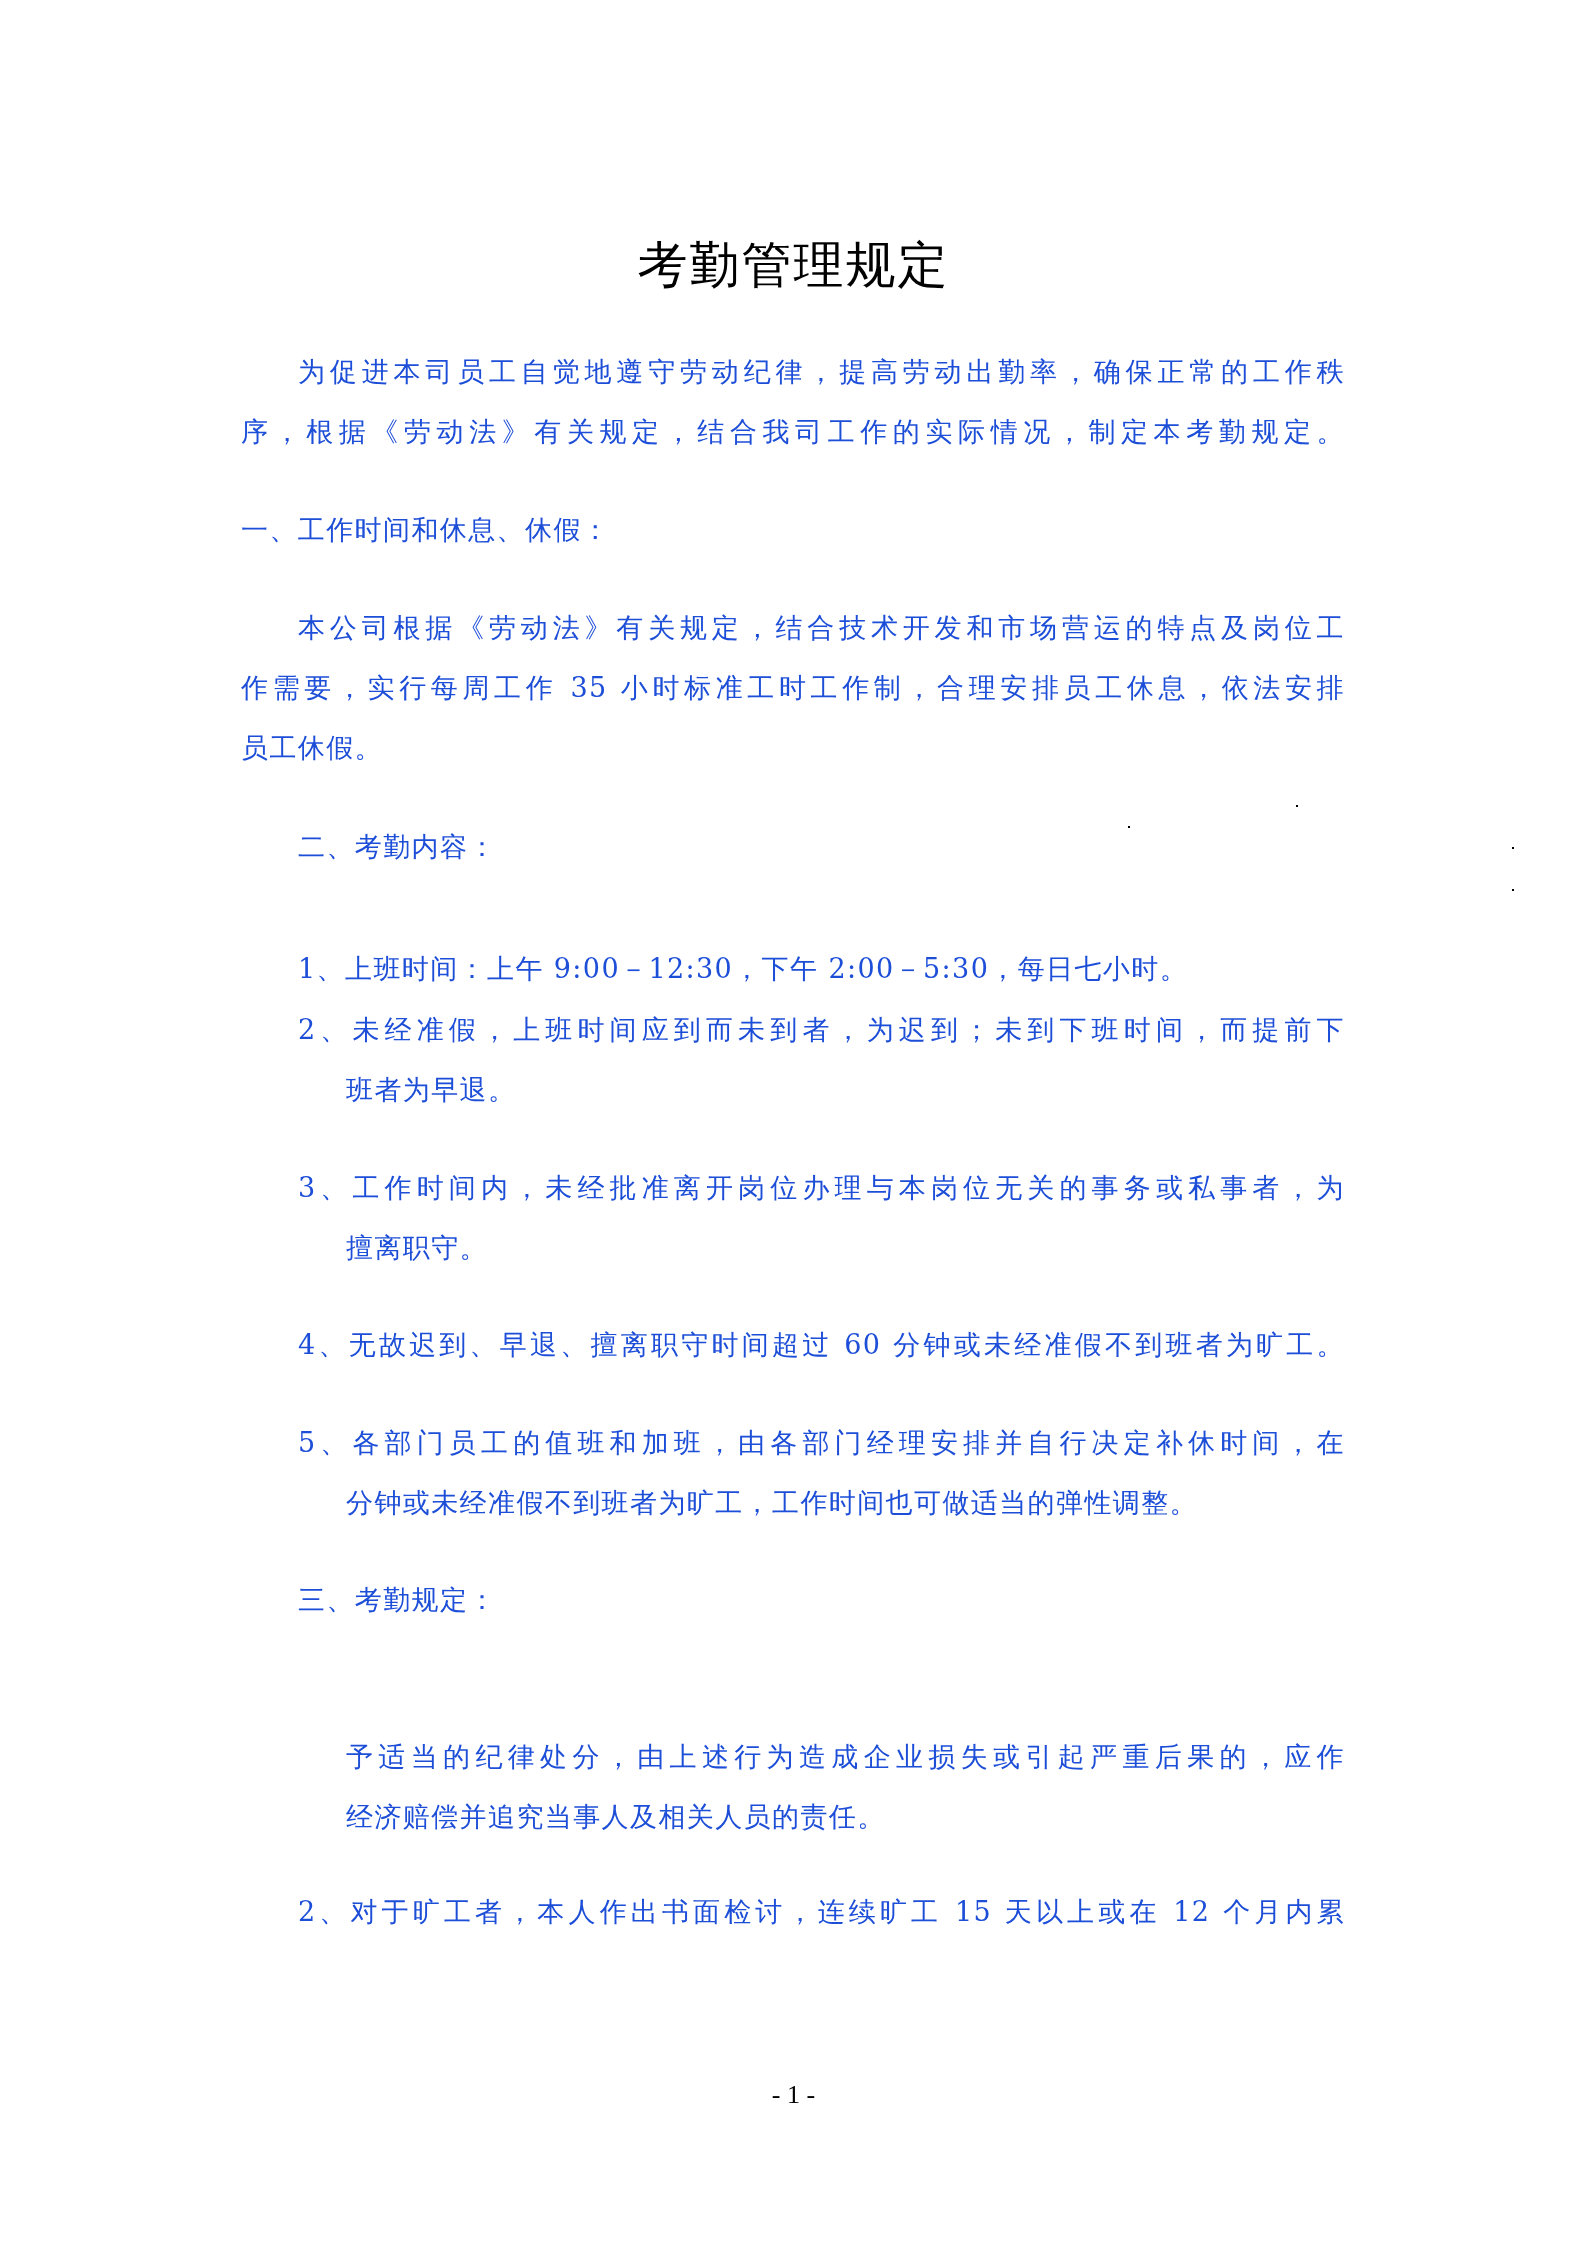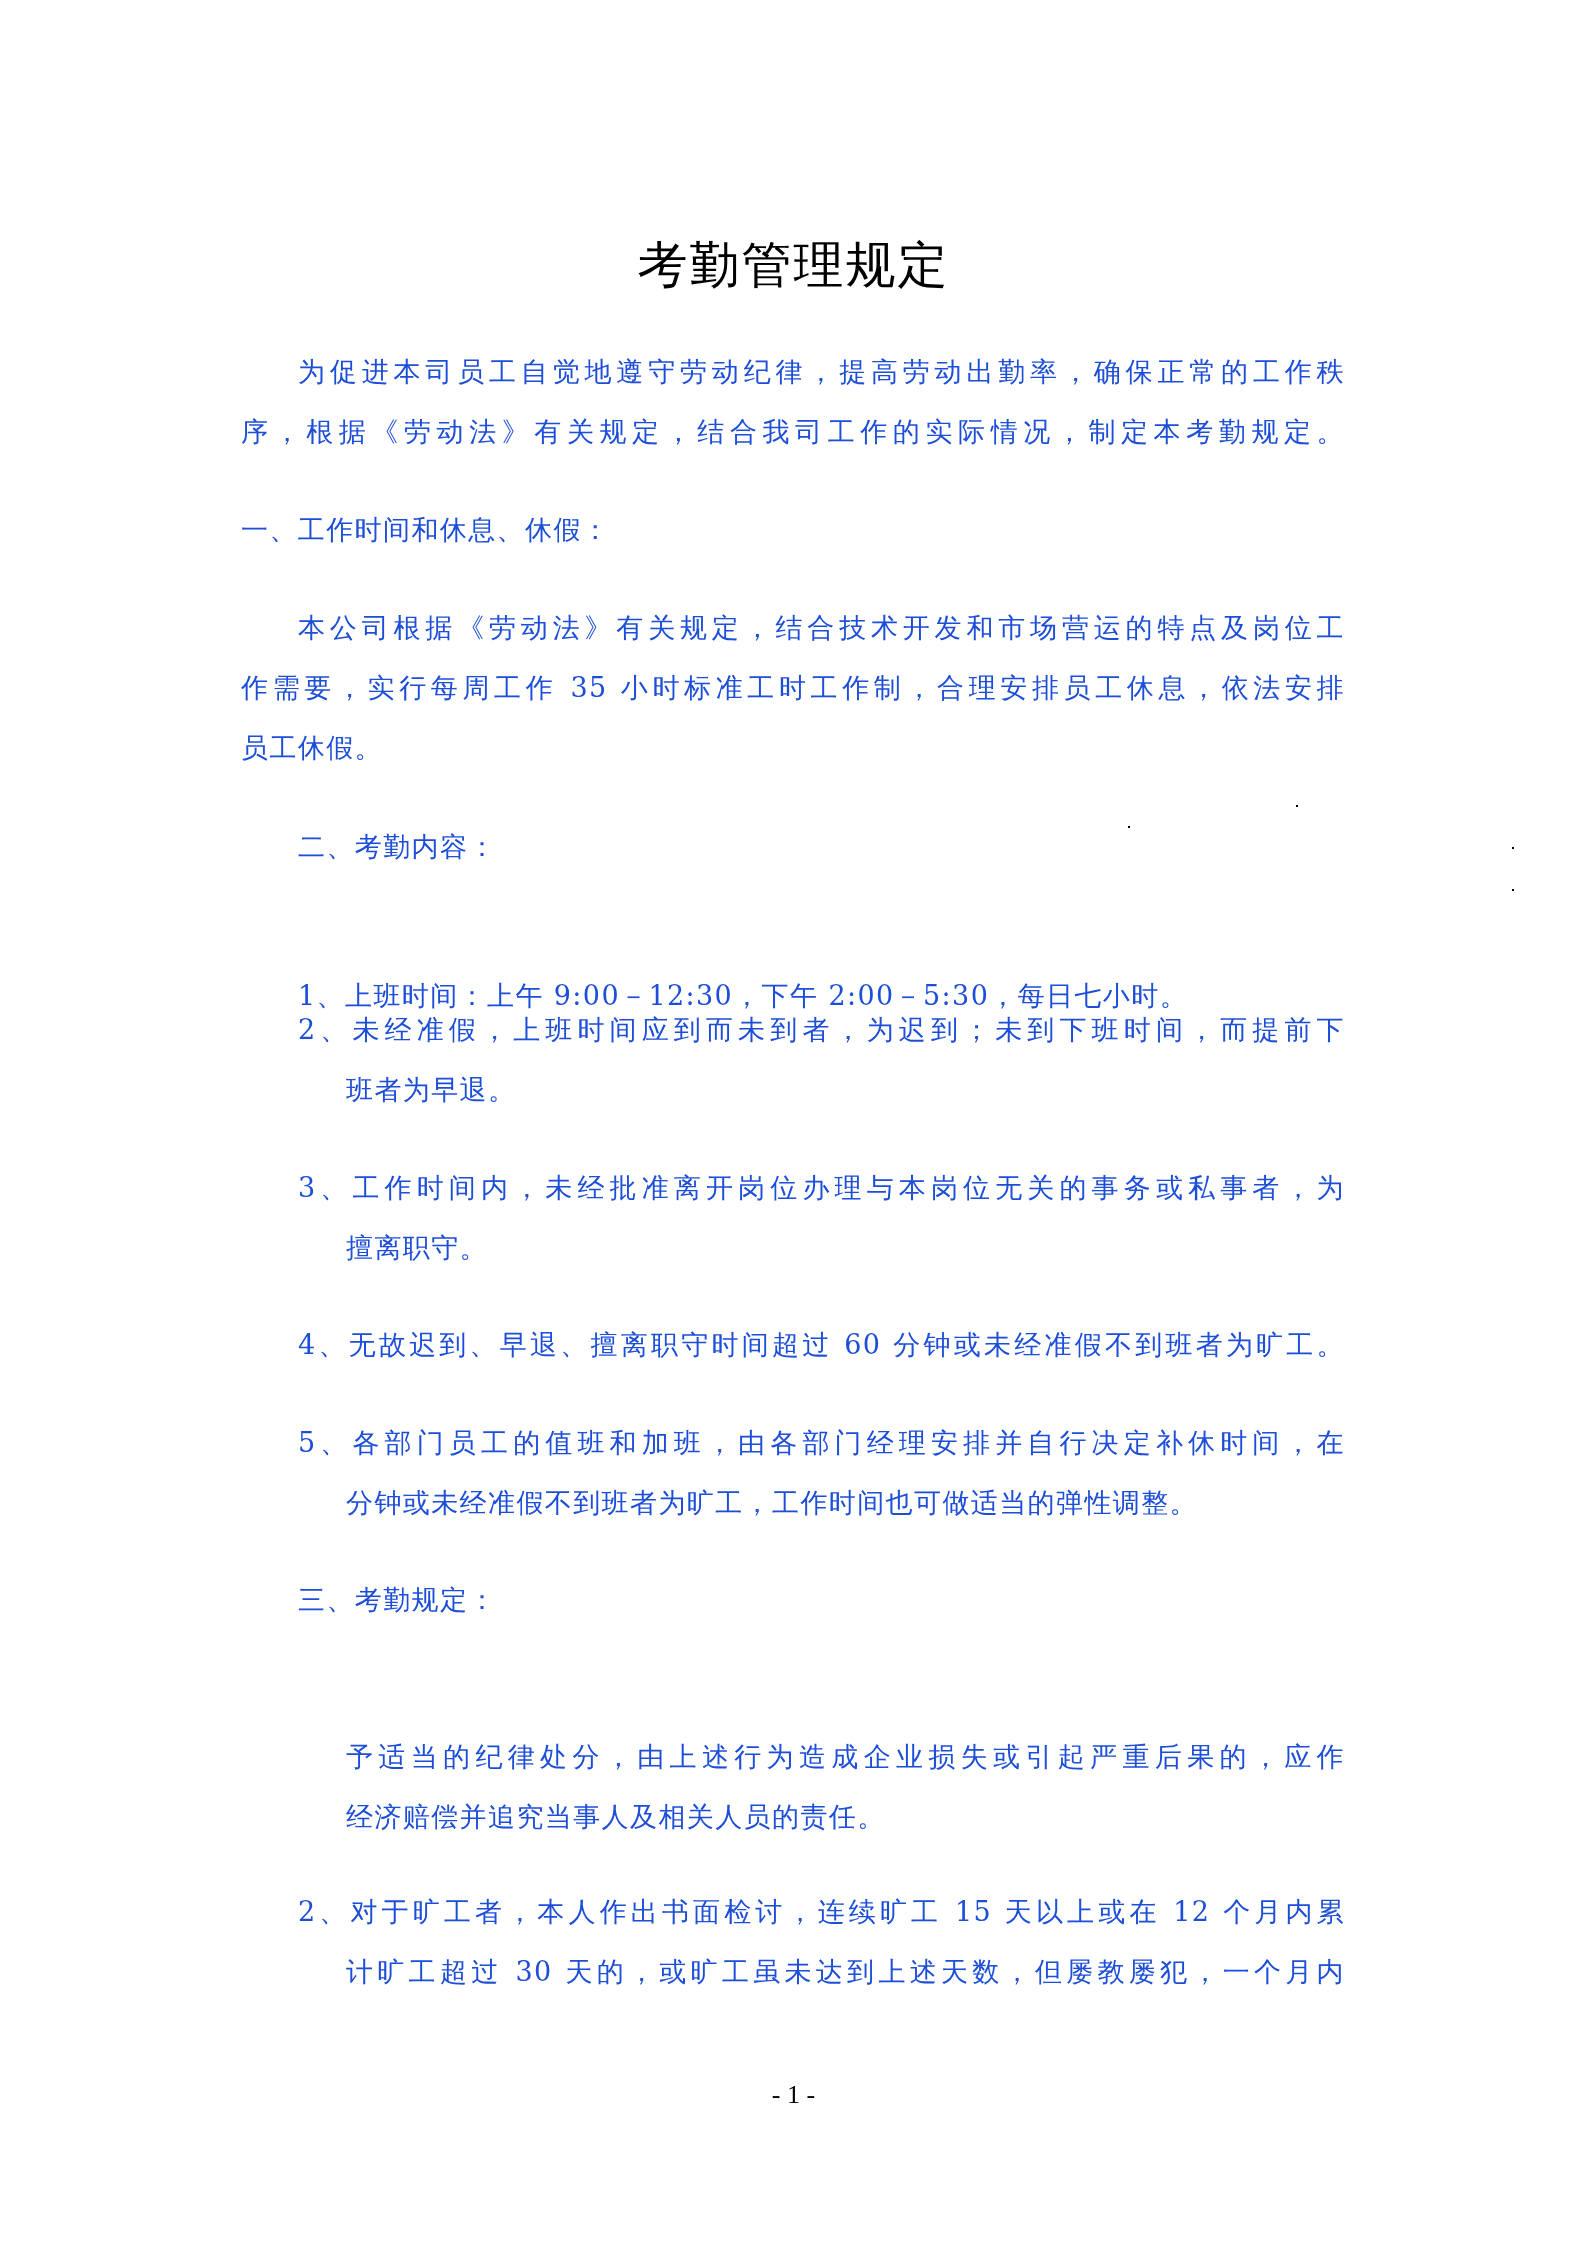--- a/index.html
+++ b/index.html
@@ -36,35 +36,34 @@
   <div class="line l0 justify" style="top:668px">作需要，实行每周工作 35 小时标准工时工作制，合理安排员工休息，依法安排</div>
   <div class="line l0" style="top:728px">员工休假。</div>
 
   <div class="dot" style="left:1296px;top:805px"></div>
   <div class="dot" style="left:1128px;top:826px"></div>
   <div class="dot" style="left:1512px;top:847px"></div>
   <div class="dot" style="left:1512px;top:889px"></div>
 
   <div class="line l1" style="top:827px">二、考勤内容：</div>
 
-  <div class="line l1" style="top:976px">1、上班时间：上午 9:00－12:30，下午 2:00－5:30，每日七小时。</div>
+  <div class="line l1" style="top:949px">1、上班时间：上午 9:00－12:30，下午 2:00－5:30，每日七小时。</div>
 
   <div class="line l1 justify1" style="top:1010px">2、未经准假，上班时间应到而未到者，为迟到；未到下班时间，而提前下</div>
   <div class="line l2" style="top:1070px">班者为早退。</div>
 
   <div class="line l1 justify1" style="top:1168px">3、工作时间内，未经批准离开岗位办理与本岗位无关的事务或私事者，为</div>
   <div class="line l2" style="top:1228px">擅离职守。</div>
 
   <div class="line l1 justify1" style="top:1325px">4、无故迟到、早退、擅离职守时间超过 60 分钟或未经准假不到班者为旷工。</div>
 
   <div class="line l1 justify1" style="top:1423px">5、各部门员工的值班和加班，由各部门经理安排并自行决定补休时间，在</div>
   <div class="line l2" style="top:1483px">分钟或未经准假不到班者为旷工，工作时间也可做适当的弹性调整。</div>
 
   <div class="line l1" style="top:1580px">三、考勤规定：</div>
 
   <div class="line l2 justify2" style="top:1737px">予适当的纪律处分，由上述行为造成企业损失或引起严重后果的，应作</div>
   <div class="line l2" style="top:1797px">经济赔偿并追究当事人及相关人员的责任。</div>
 
   <div class="line l1 justify1" style="top:1892px">2、对于旷工者，本人作出书面检讨，连续旷工 15 天以上或在 12 个月内累</div>
-  <div class="line l2 justify2" style="top:1952px">计旷工超过 30 天的，或旷工虽未达到上述天数，但屡教屡犯，一个月内</div>
 
   <div class="pagenum">- 1 -</div>
 </div>
 
 </body></html>

